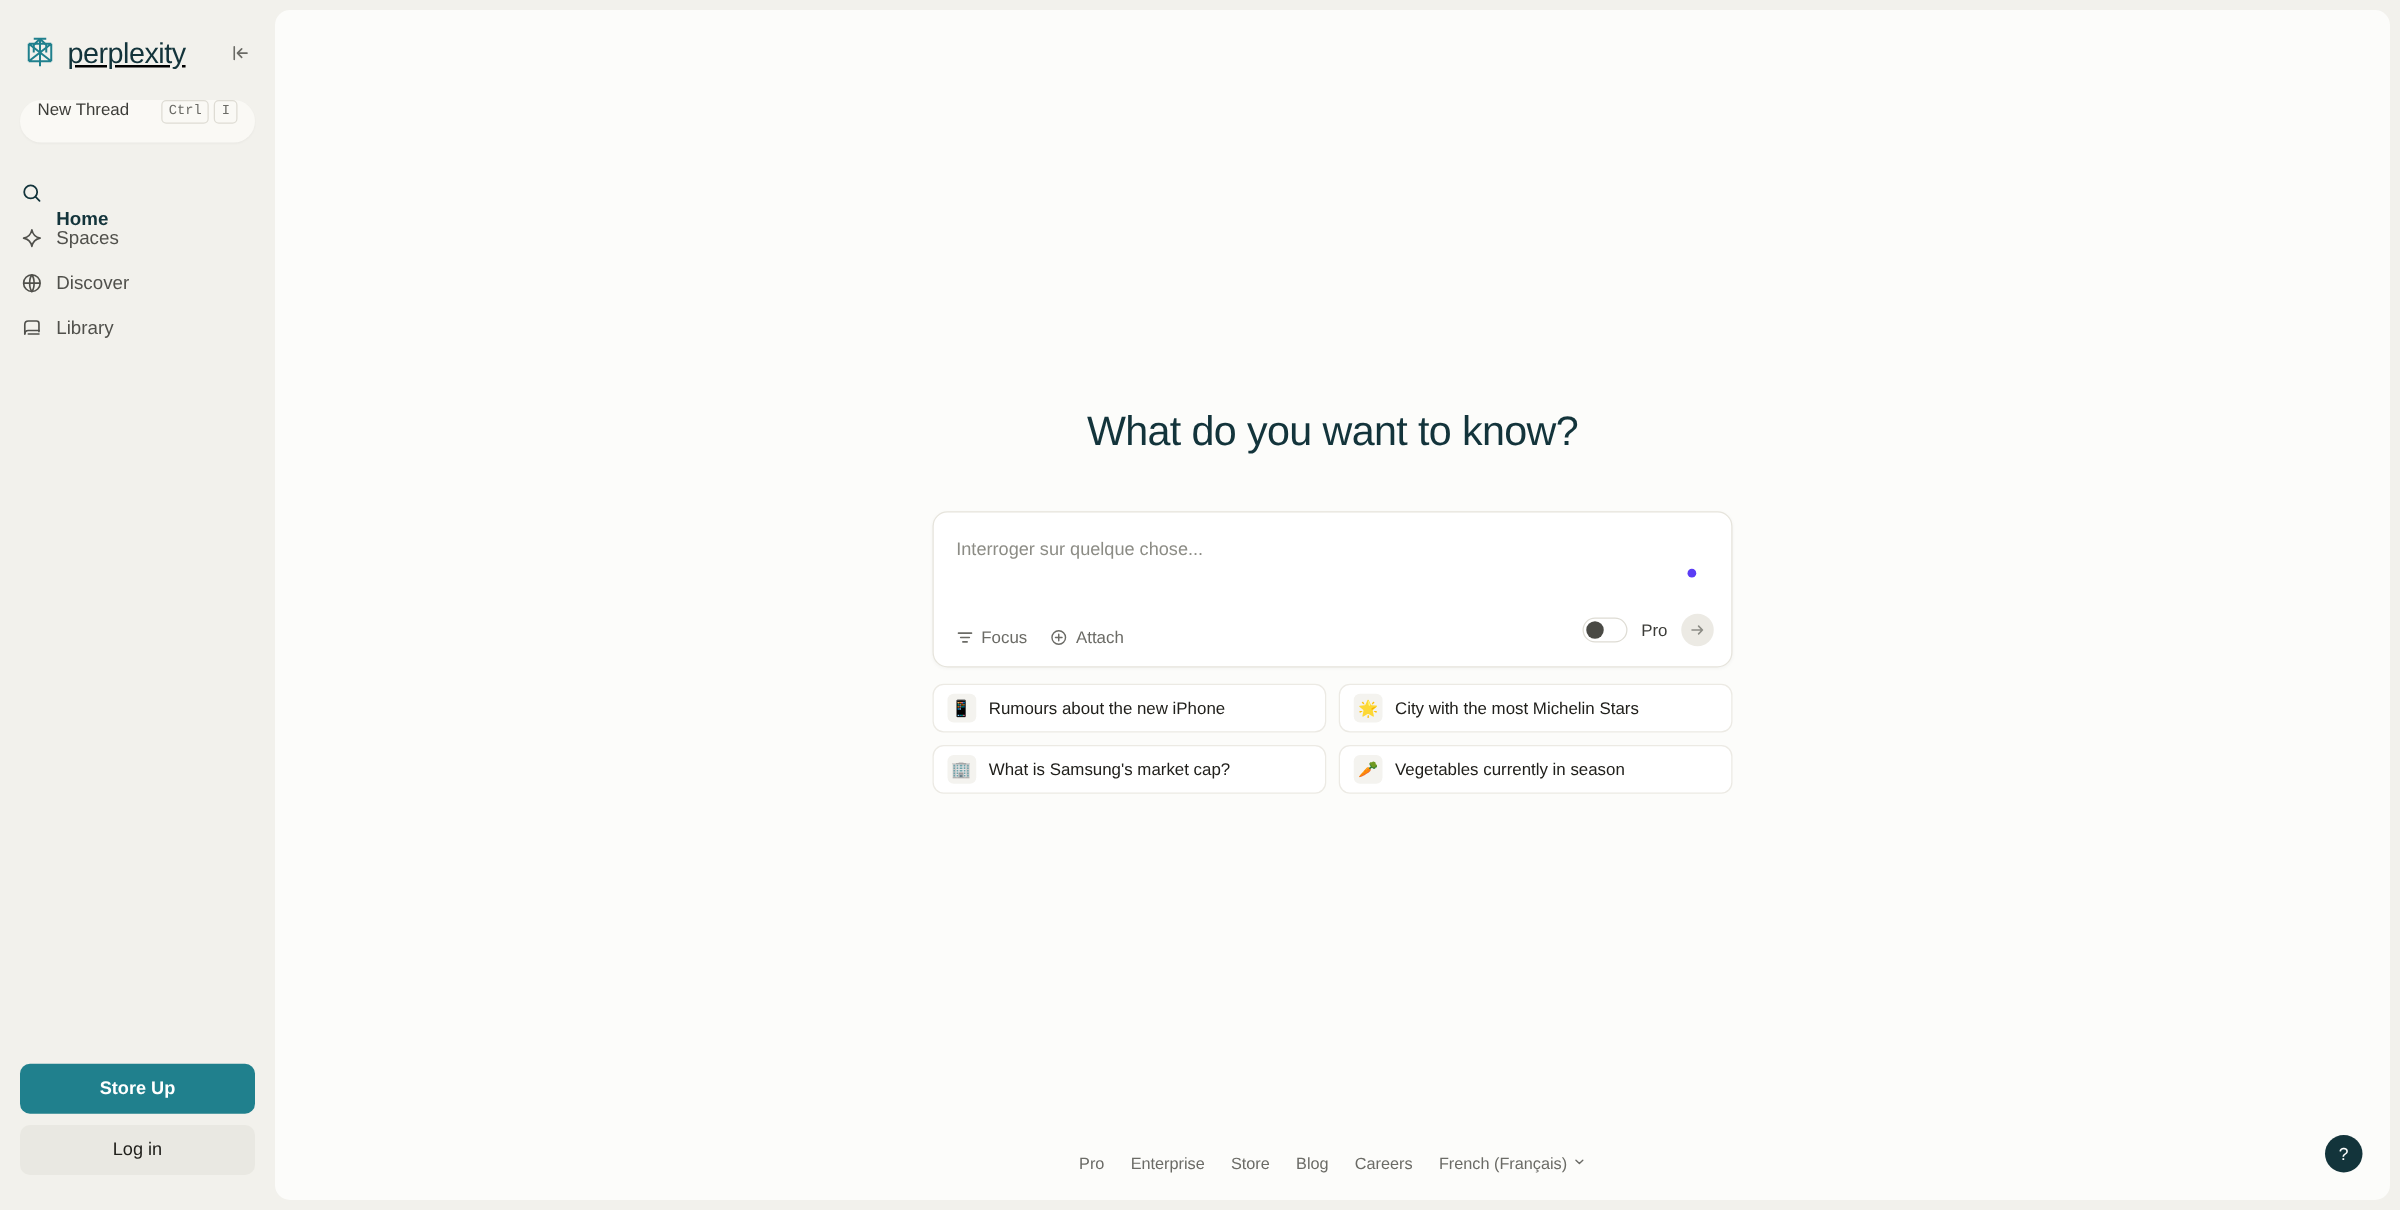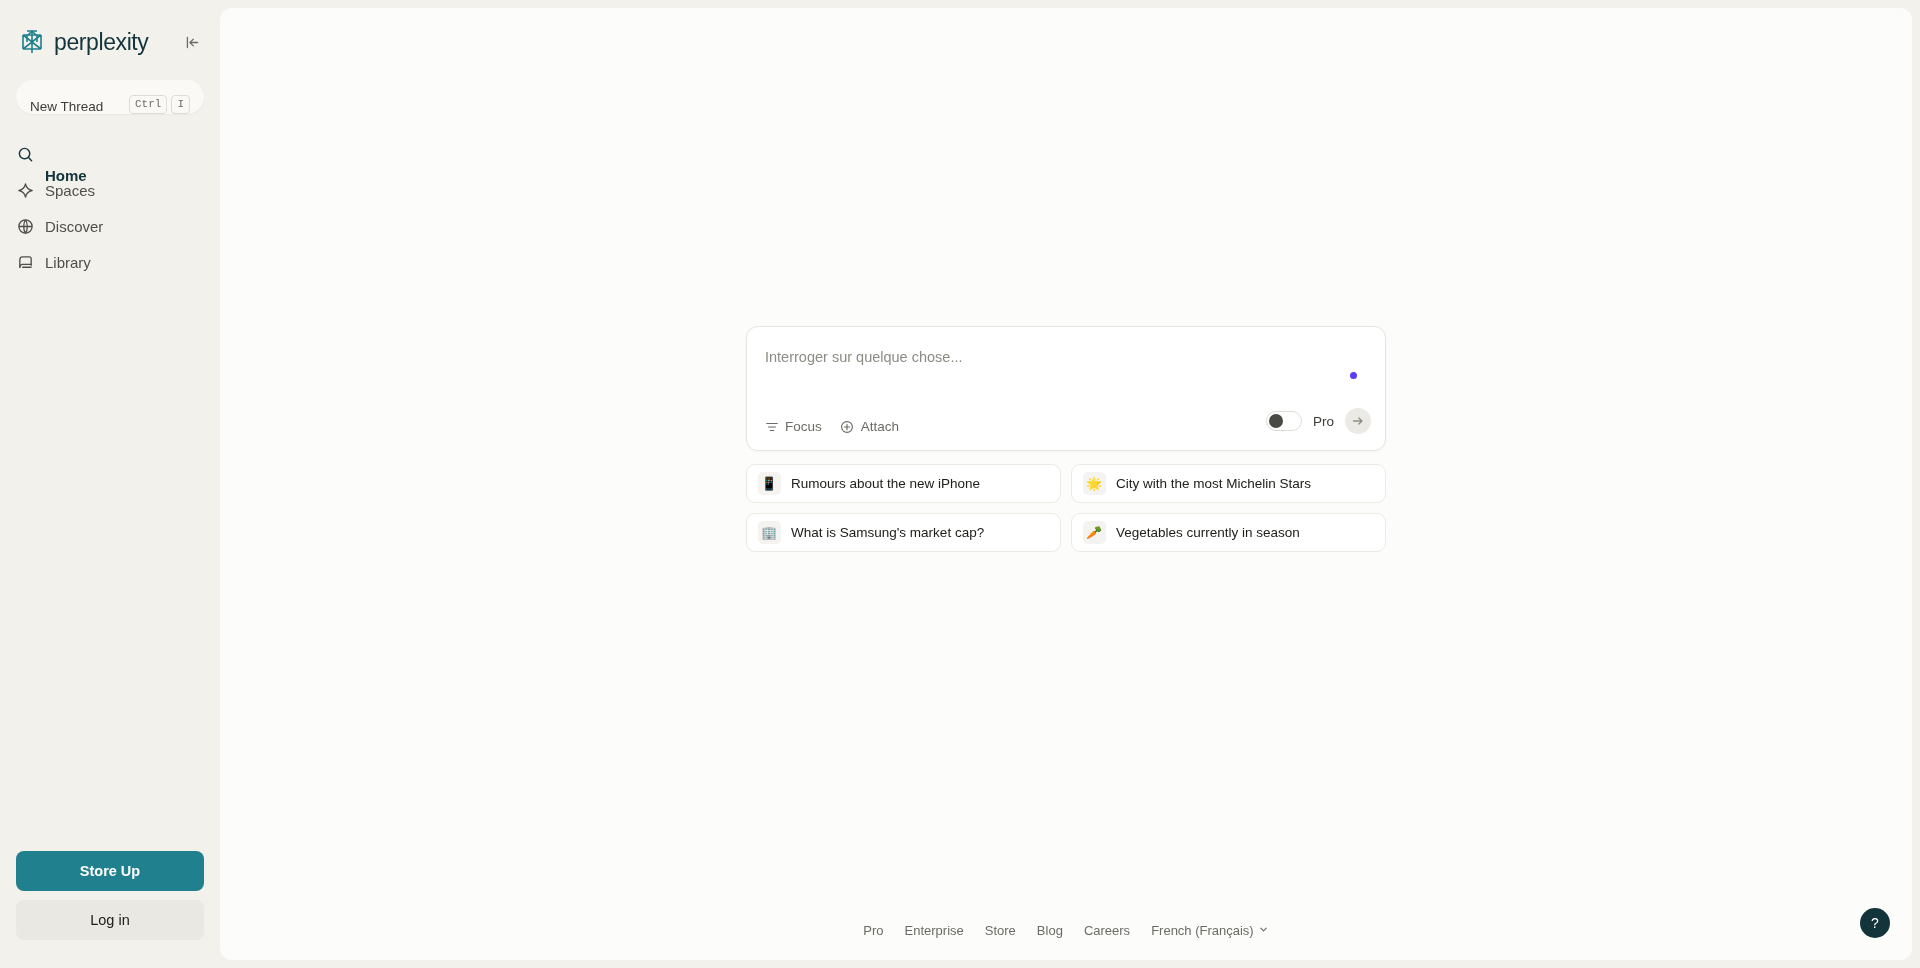--- a/index.html
+++ b/index.html
@@ -24,20 +24,21 @@
     display: flex;
     flex-direction: column;
     position: relative;
     flex: 0 0 220px;
   }
   .brand-row {
     display: flex;
     align-items: center;
     padding: 22px 16px 0 18px;
     height: 62px;
+    text-decoration: underline;
   }
   .brand-logo { width: 28px; height: 28px; flex: 0 0 28px; }
   .brand-name {
     font-size: 23px;
     color: #13343b;
     margin-left: 8px;
     letter-spacing: -0.4px;
     font-weight: 400;
   }
   .collapse-btn {
@@ -47,21 +48,21 @@
     cursor: pointer;
     color: #6b6b66;
   }
 
   .new-thread {
     margin: 18px 16px 0 16px;
     height: 34px;
     background: #faf9f5;
     border-radius: 18px;
     display: flex;
-    align-items: flex-end;
+    align-items: flex-start;
     padding: 0 14px;
     cursor: pointer;
     box-shadow: 0 1px 2px rgba(0,0,0,0.04);
   }
   .new-thread-label {
     font-size: 13.5px;
     color: #3c3c38;
     font-weight: 500;
   }
   .kbd-group { margin-left: auto; display: flex; gap: 4px; }
@@ -356,20 +357,21 @@
     <div class="sidebar-bottom">
       <button class="btn-signup">Store Up</button>
       <button class="btn-login">Log in</button>
     </div>
   </aside>
 
   <main id="main">
 
     <div class="center-col">
 
+      <h1 class="headline">What do you want to know?</h1>
 
       <div class="askbox">
         <input class="ask-input" type="text" placeholder="Interroger sur quelque chose..." style="">
         <span class="purple-dot"></span>
 
         <div class="ask-toolbar">
           <div class="tool-btn">
             <span class="tool-icon">
               <svg viewBox="0 0 16 16" width="14" height="14" fill="none" stroke="currentColor" stroke-width="1.4" stroke-linecap="round">
                 <path d="M2 4 H14 M4 8 H12 M6 12 H10"></path>

